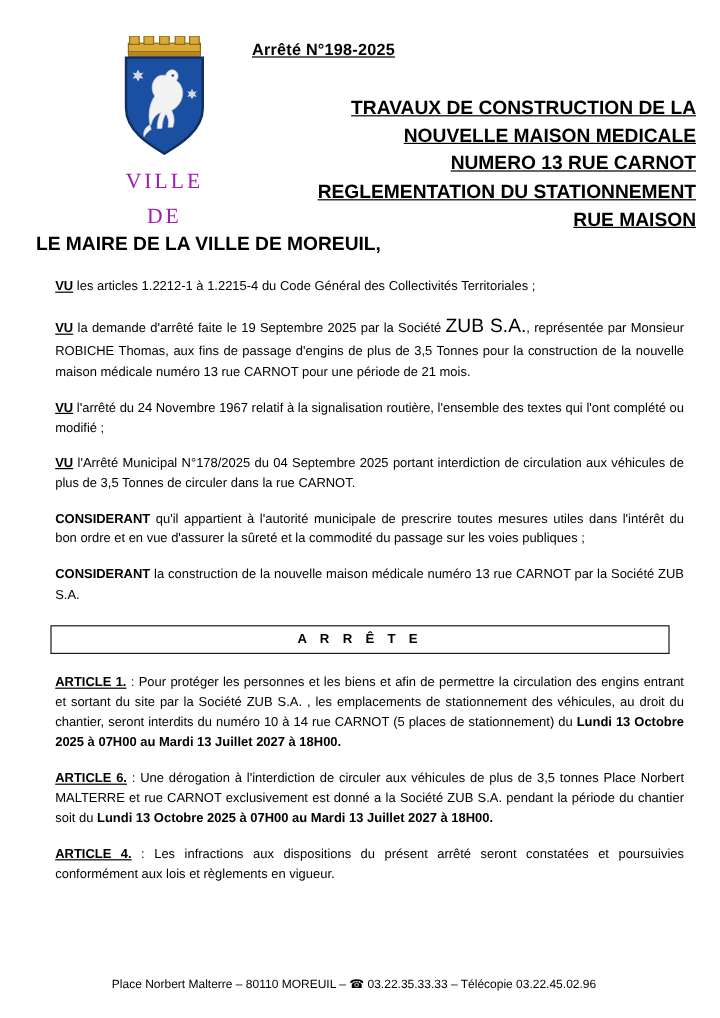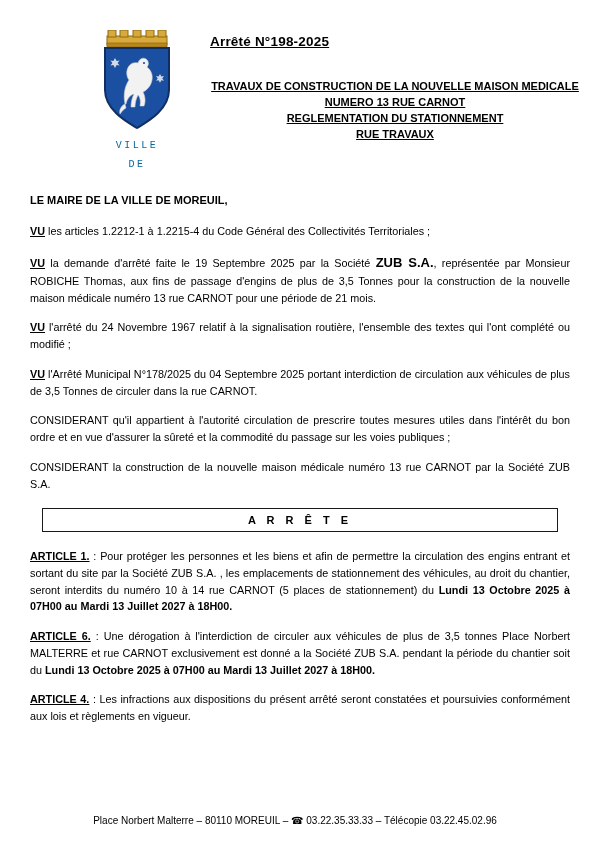--- a/index.html
+++ b/index.html
@@ -37,24 +37,24 @@
   }
   .crest {
     width: 84px;
     height: 104px;
     margin: 0 auto;
     position: relative;
   }
   .crest-svg { display:block; }
   .ville-de {
     margin-top: 6px;
-    font-family: Liberation Mono, monospace;
-    font-size: 10px;
+    font-family: Liberation Serif, serif;
+    font-size: 18px;
     letter-spacing: 2.5px;
-    color: #0369a1;
+    color: #a21caf;
     line-height: 1.25;
   }
   .moreuil {
     font-family: "Liberation Serif", serif;
     font-size: 16px;
     letter-spacing: 3px;
     color: #1c1c1c;
     margin-top: 2px;
   }
 
@@ -66,50 +66,50 @@
   }
   .arrete-num {
     text-align: left;
     font-weight: bold;
     font-size: 13.5px;
     text-decoration: underline;
     letter-spacing: 0.2px;
   }
   .subject {
     margin-top: 30px;
-    text-align: center;
-    font-weight: bold;
-    font-size: 11px;
+    text-align: right;
+    font-weight: bold;
+    font-size: 16px;
     line-height: 1.45;
   }
   .subject .u { text-decoration: underline; }
 
   
   .body {
     margin-top: 4px;
     font-size: 10.8px;
     line-height: 1.55;
     text-align: justify;
   }
   .maire {
     font-weight: bold;
-    font-size: 11px;
+    font-size: 16px;
     margin: 10px 0 14px 0;
   }
   p.para {
-    margin: 0 0 13px 0;
+    margin: 0 0 13px 16px;
   }
   .lead {
     font-weight: bold;
     text-decoration: underline;
   }
   .lead-nounder {
-    font-weight: normal;
-  }
-  .small-caps-soc { font-size: 13px; font-weight: bold; }
+    font-weight: bold;
+  }
+  .small-caps-soc { font-size: 16px; }
 
   
   .arrete-box {
     margin: 16px 12px 16px 12px;
     border: 1px solid #1a1a1a;
     height: 22px;
     line-height: 22px;
     text-align: center;
     font-weight: bold;
     font-size: 11px;
@@ -174,21 +174,21 @@
       <div class="ville-de">VILLE</div>
       <div class="ville-de">DE</div>
     </div>
 
     <div class="title-block">
       <div class="arrete-num">Arrêté N°198-2025</div>
       <div class="subject">
         <div class="u">TRAVAUX DE CONSTRUCTION DE LA NOUVELLE MAISON MEDICALE</div>
         <div class="u">NUMERO 13 RUE CARNOT</div>
         <div class="u">REGLEMENTATION DU STATIONNEMENT</div>
-        <div class="u">RUE TRAVAUX</div>
+        <div class="u">RUE MAISON</div>
       </div>
     </div>
   </div>
 
   <div class="body">
 
     <div class="maire">LE MAIRE DE LA VILLE DE MOREUIL,</div>
 
     <p class="para">
       <span class="lead">VU</span><span> les articles 1.2212-1 à 1.2215-4 du Code Général des Collectivités Territoriales ;</span>
@@ -200,21 +200,21 @@
 
     <p class="para">
       <span class="lead">VU</span><span> l'arrêté du 24 Novembre 1967 relatif à la signalisation routière, l'ensemble des textes qui l'ont complété ou modifié ;</span>
     </p>
 
     <p class="para">
       <span class="lead">VU</span><span> l'Arrêté Municipal N°178/2025 du 04 Septembre 2025 portant interdiction de circulation aux véhicules de plus de 3,5 Tonnes de circuler dans la rue CARNOT.</span>
     </p>
 
     <p class="para">
-      <span class="lead-nounder">CONSIDERANT</span><span> qu'il appartient à l'autorité circulation de prescrire toutes mesures utiles dans l'intérêt du bon ordre et en vue d'assurer la sûreté et la commodité du passage sur les voies publiques ;</span>
+      <span class="lead-nounder">CONSIDERANT</span><span> qu'il appartient à l'autorité municipale de prescrire toutes mesures utiles dans l'intérêt du bon ordre et en vue d'assurer la sûreté et la commodité du passage sur les voies publiques ;</span>
     </p>
 
     <p class="para">
       <span class="lead-nounder">CONSIDERANT</span><span> la construction de la nouvelle maison médicale numéro 13 rue CARNOT par la Société ZUB S.A.</span>
     </p>
   </div>
 
   <div class="arrete-box">A R R Ê T E</div>
 
   <div class="articles">

